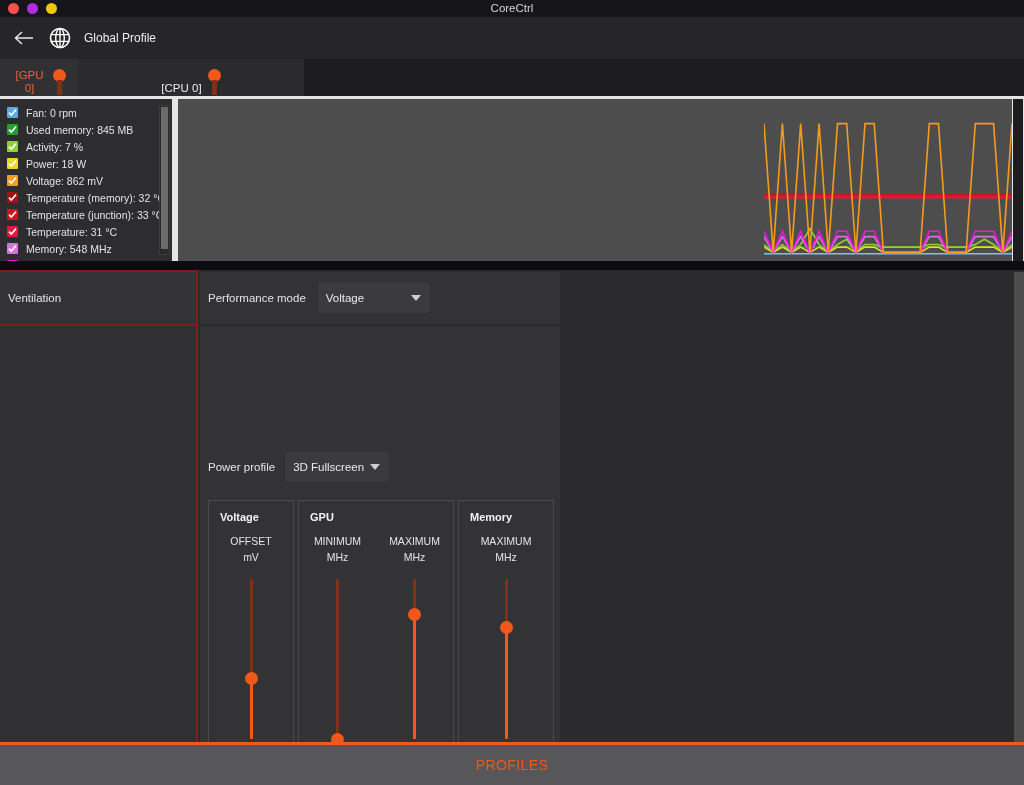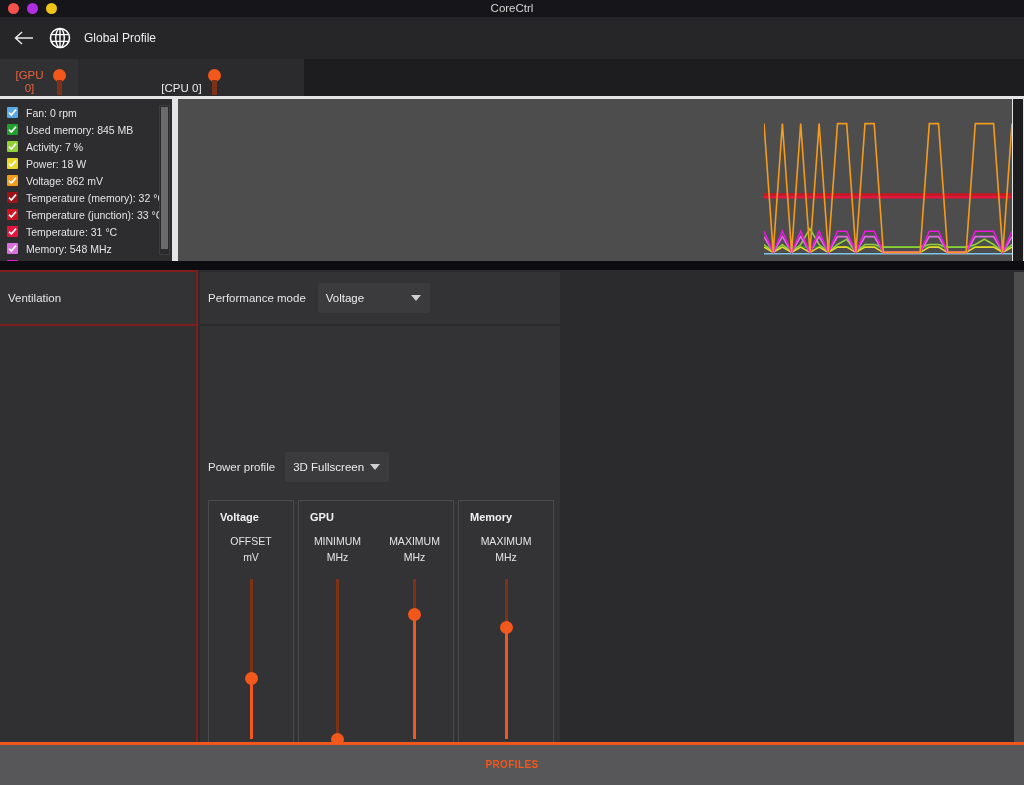--- a/index.html
+++ b/index.html
@@ -243,21 +243,21 @@
     border-bottom: 1px solid #8d8d8d; padding-bottom: 8px;
   }
 
   
   #bottom-tabs {
     position: absolute; left: 0; top: 744px; width: 1024px; height: 41px;
     background: #57575a; display: flex;
   }
   .btab {
     flex: 1; display: flex; align-items: center; justify-content: center;
-    font-size: 10px; font-weight: bold; letter-spacing: .4px;
+    font-size: 14px; font-weight: normal; letter-spacing: .4px;
     cursor: pointer; position: relative; text-align: right;
   }
   #btab-profiles { color: #f2571b; }
   #btab-profiles::before {
     content: ""; position: absolute; left: 0; top: -2px;
     width: 100%; height: 3px; background: #f2571b;
   }
   #btab-system { color: #f4f4f4; }
 </style>
 </head>

